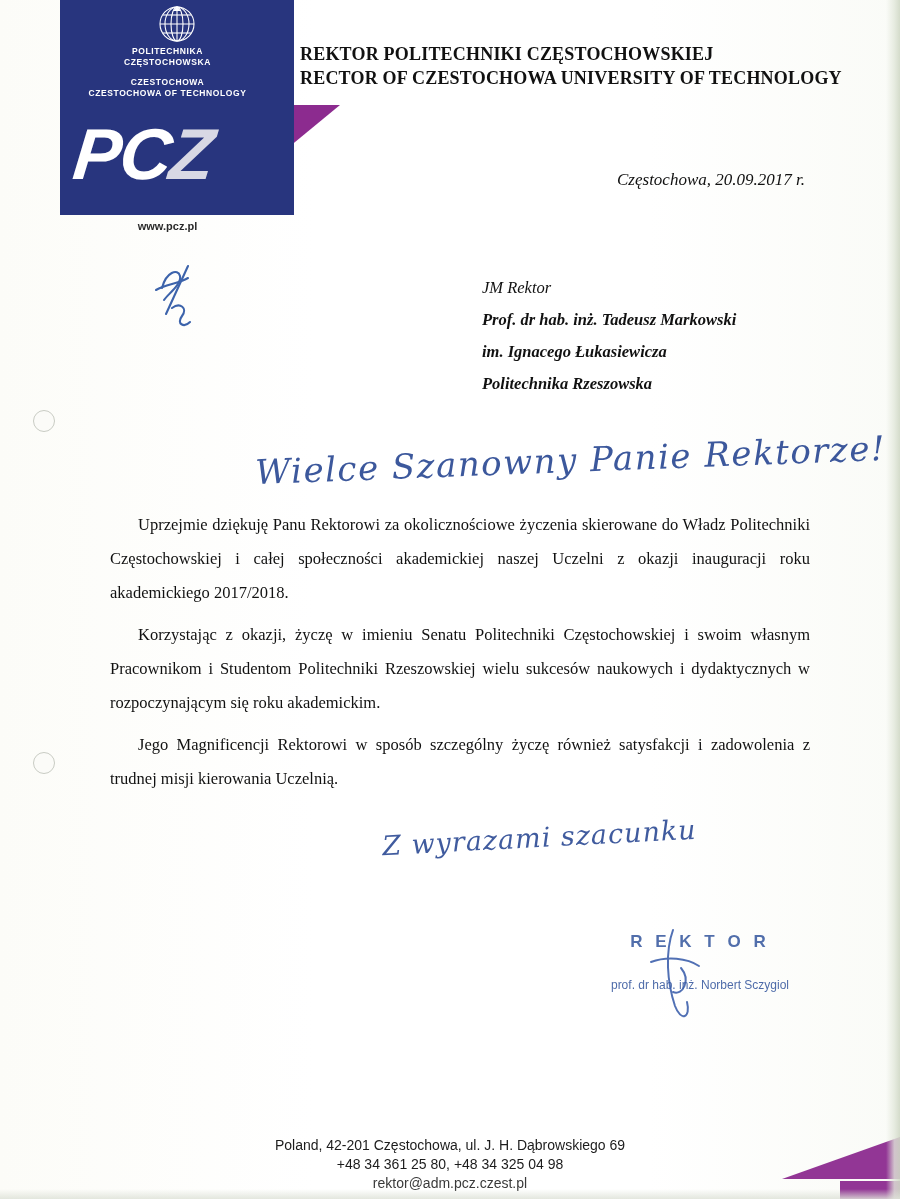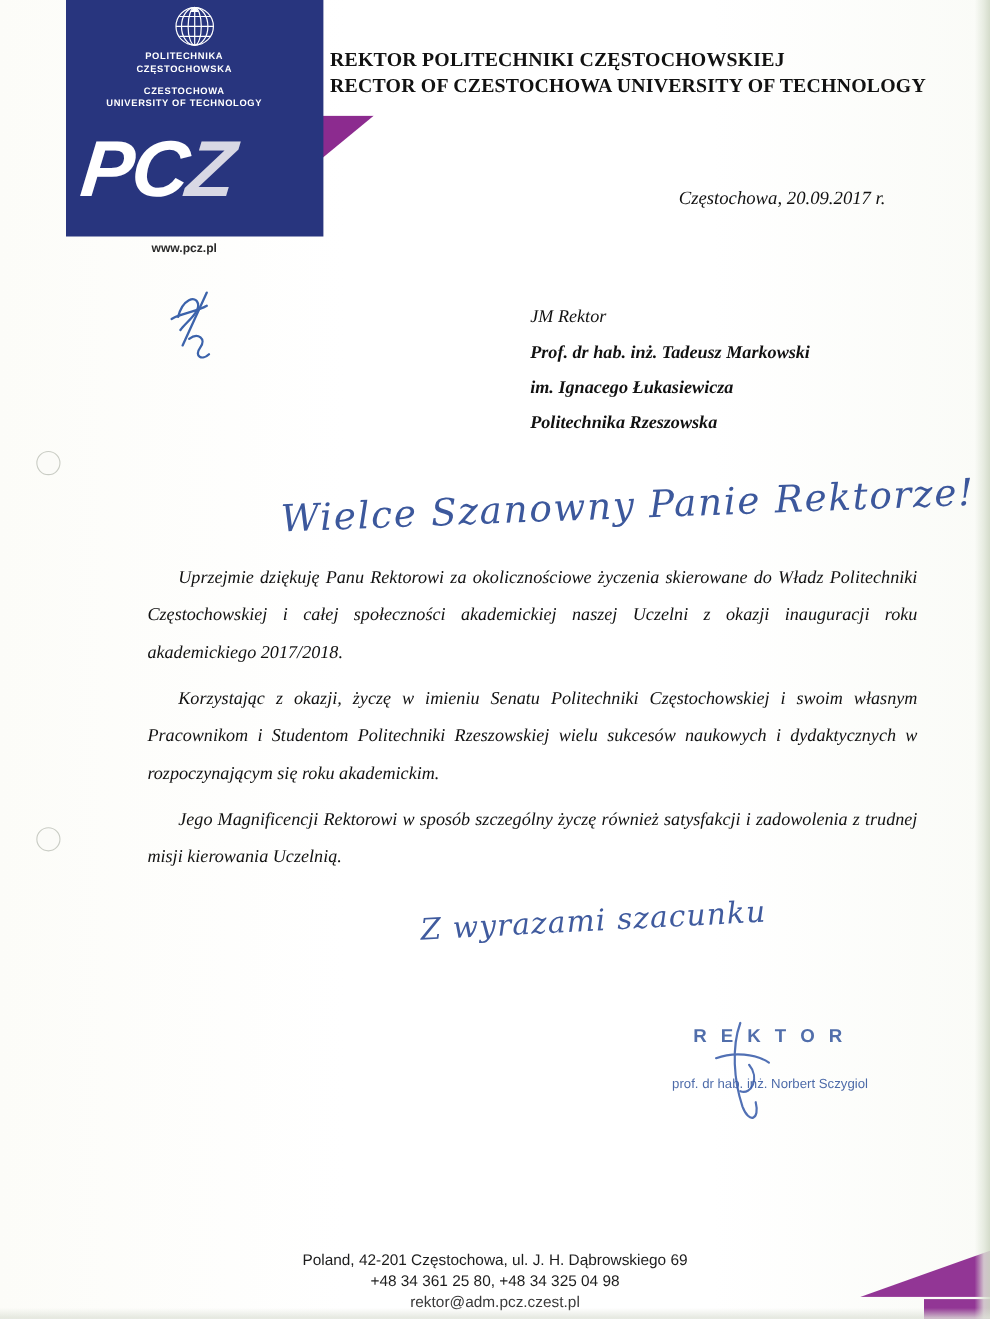--- a/index.html
+++ b/index.html
@@ -176,26 +176,24 @@
     opacity: 0.92;
   }
 
   
   .body-text {
     position: absolute;
     left: 110px;
     top: 508px;
     width: 700px;
     font-family: "Liberation Serif", serif;
-    font-style: italic;
     font-size: 16.5px;
     line-height: 34px;
     text-align: justify;
     color: #111;
-    margin-left: 24px;
   }
   .body-text p {
     margin: 0 0 8px 0;
     text-indent: 28px;
   }
 
   
   .closing-hand {
     position: absolute;
     left: 382px;
@@ -316,21 +314,21 @@
           <line x1="27" y1="2" x2="27" y2="36"></line>
         </g>
         <path d="M27 1 L31 6 L23 6 Z" fill="#ffffff"></path>
       </svg>
       <div class="logo-text-top">
         <div>POLITECHNIKA</div>
         <div>CZĘSTOCHOWSKA</div>
       </div>
       <div class="logo-text-bottom">
         <div>CZESTOCHOWA</div>
-        <div>UNIVERSITY OF TECHNOLOGY</div>
+        <div>CZESTOCHOWA OF TECHNOLOGY</div>
       </div>
       <div class="logo-pcz"><span>PC</span><span class="pcz-z">Z</span></div>
     </div>
     <div class="logo-url">www.pcz.pl</div>
   </div>
 
   <div class="header-titles">
     <div>REKTOR POLITECHNIKI CZĘSTOCHOWSKIEJ</div>
     <div>RECTOR OF CZESTOCHOWA UNIVERSITY OF TECHNOLOGY</div>
   </div>

